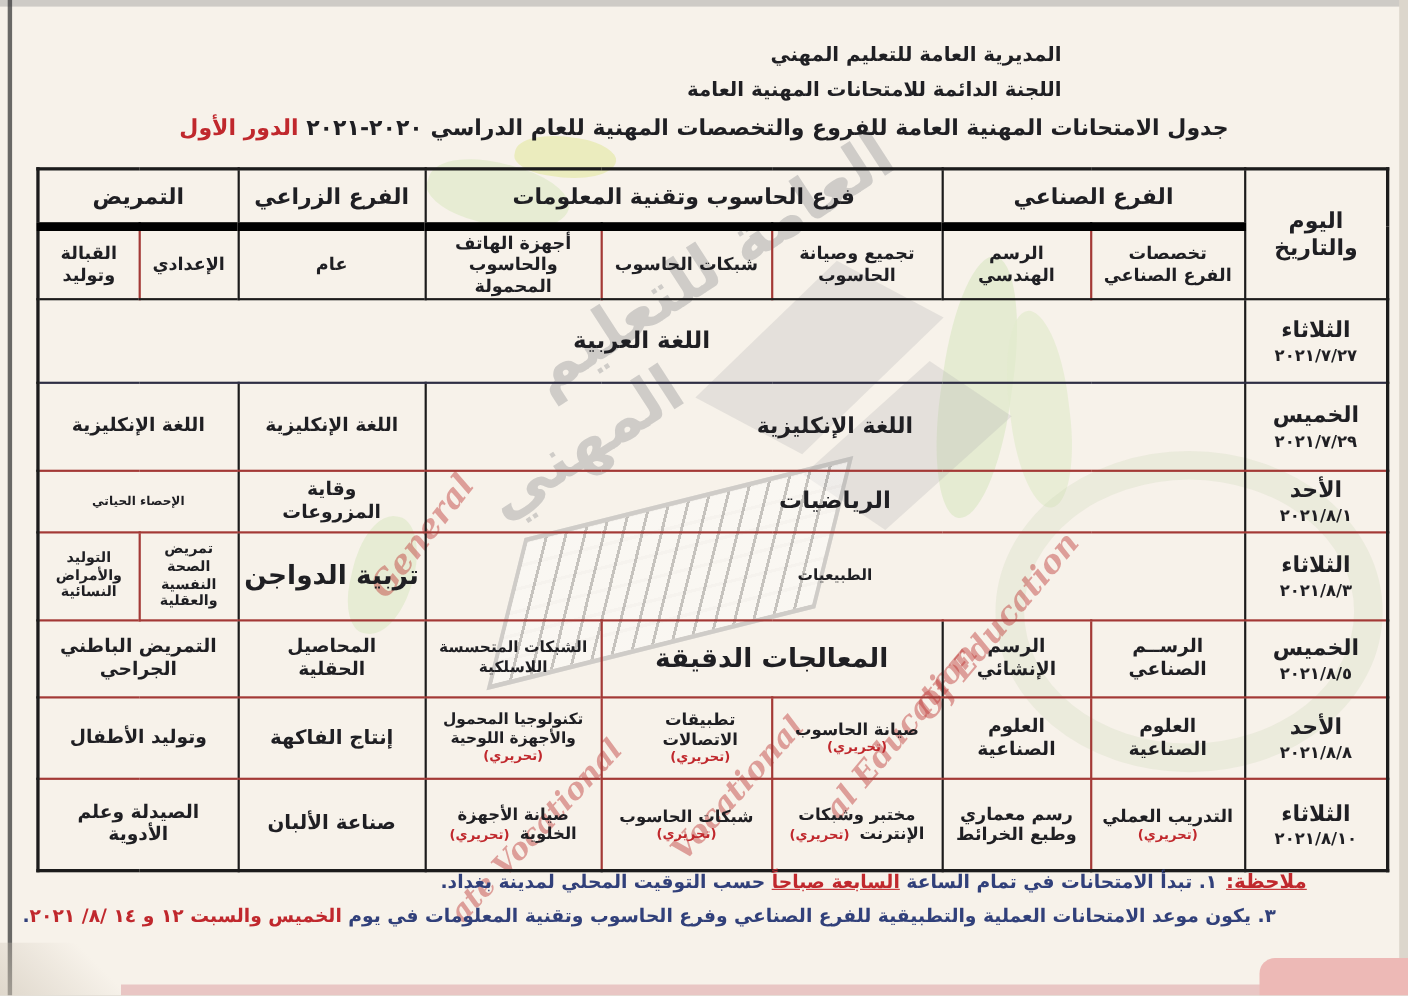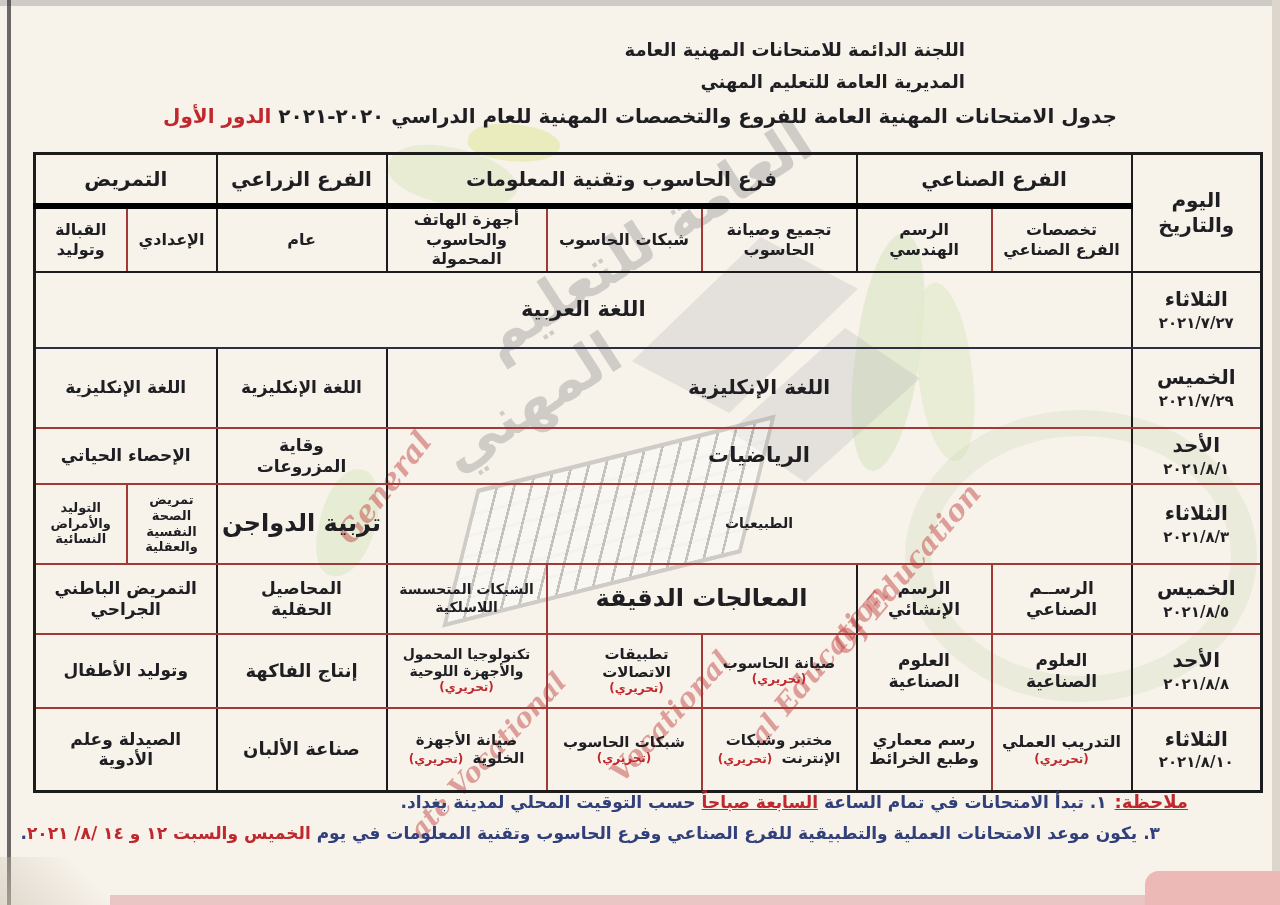--- a/index.html
+++ b/index.html
@@ -47,21 +47,21 @@
     padding:1px 3px;text-align:center;vertical-align:middle;font-weight:bold;
     white-space:pre-line;line-height:1.22;background:transparent;color:#1f1f23;
   }
   .ghead{font-size:20px;}
   .shead{font-size:16px;}
   .corner{font-size:20px;}
   .daycell .day{display:block;font-size:20px;}
   .daycell .date{display:block;font-size:15px;margin-top:2px;}
   .vb-b{border-left:2px solid #1c1c1c;}
   .vb-r{border-left:2px solid #a33936;}
-  .hb-r{border-bottom:6px solid #000000;}
+  .hb-r{border-bottom:8px solid #000000;}
   .hb-b{border-bottom:2px solid #1c1c1c;}
   .rb-dark{border-bottom:2px solid #2e2e44;}
   .rb-red{border-bottom:2px solid #a33936;}
   .exam-note{display:block;font-size:12px;color:#c0282d;font-weight:bold;}
   .exam-note.inline{display:inline;margin-right:4px;}
   
   .notes{position:absolute;right:92px;top:791px;width:1170px;z-index:2;direction:rtl;
          font-size:17px;font-weight:bold;color:#31407a;}
   .note-line{margin-bottom:11px;text-align:right;}
   .note-line.indent{margin-right:28px;}
@@ -87,22 +87,22 @@
     <div class="wm-ar" style="left:430px;top:368px;font-size:58px;transform:rotate(-33deg);">المهني</div>
     <div class="keyboard"></div>
     <div class="wm-en" style="left:318px;top:470px;font-size:30px;transform:rotate(-52deg);">General</div>
     <div class="wm-en" style="left:800px;top:552px;font-size:29px;transform:rotate(-50deg);">Of Education</div>
     <div class="wm-en" style="left:720px;top:648px;font-size:28px;transform:rotate(-50deg);">al Education</div>
     <div class="wm-en" style="left:588px;top:700px;font-size:28px;transform:rotate(-48deg);">Vocational</div>
     <div class="wm-en" style="left:380px;top:740px;font-size:27px;transform:rotate(-47deg);">ate Vocational</div>
   </div>
 
   <div class="org">
+    <div>المديرية العامة للتعليم المهني</div>
     <div>اللجنة الدائمة للامتحانات المهنية العامة</div>
-    <div>المديرية العامة للتعليم المهني</div>
   </div>
 
   <div class="doc-title">
     <span>جدول الامتحانات المهنية العامة للفروع والتخصصات المهنية للعام الدراسي ٢٠٢٠-٢٠٢١</span>
     <span class="red">الدور الأول</span>
   </div>
 
   <table id="schedule">
       <colgroup>
         <col style="width: 130px;">
@@ -149,21 +149,21 @@
           <td class="daycell vb-b rb-red"><span class="day">الخميس</span><span class="date">٢٠٢١/٧/٢٩</span></td>
           <td class="rb-red vb-b" colspan="5" style="font-size: 20px;"><span>اللغة الإنكليزية</span></td>
           <td class="rb-red vb-b" colspan="1" style="font-size: 17px;"><span>اللغة الإنكليزية</span></td>
           <td class="rb-red" colspan="2" style="font-size: 17px;"><span>اللغة الإنكليزية</span></td>
         </tr>
         <tr style="height: 56px;">
           <td class="daycell vb-b rb-red"><span class="day">الأحد</span><span class="date">٢٠٢١/٨/١</span></td>
           <td class="rb-red vb-b" colspan="5" style="font-size: 21px;"><span>الرياضيات</span></td>
           <td class="rb-red vb-b" colspan="1" style="font-size: 17px;"><span>وقاية
 المزروعات</span></td>
-          <td class="rb-red" colspan="2" style="font-size: 17px; border-radius: 25px;"><span>الإحصاء الحياتي</span></td>
+          <td class="rb-red" colspan="2" style="font-size: 11px; border-radius: 25px;"><span>الإحصاء الحياتي</span></td>
         </tr>
         <tr style="height: 80px;">
           <td class="daycell vb-b rb-red"><span class="day">الثلاثاء</span><span class="date">٢٠٢١/٨/٣</span></td>
           <td class="rb-red vb-b" colspan="5" style="font-size: 14px;"><span>الطبيعيات</span></td>
           <td class="rb-red vb-b" colspan="1" style="font-size: 24px;"><span>تربية الدواجن</span></td>
           <td class="rb-red vb-r" colspan="1" style="font-size: 13px;"><span>تمريض
 الصحة النفسية
 والعقلية</span></td>
           <td class="rb-red" colspan="1" style="font-size: 13px;"><span>التوليد
 والأمراض

